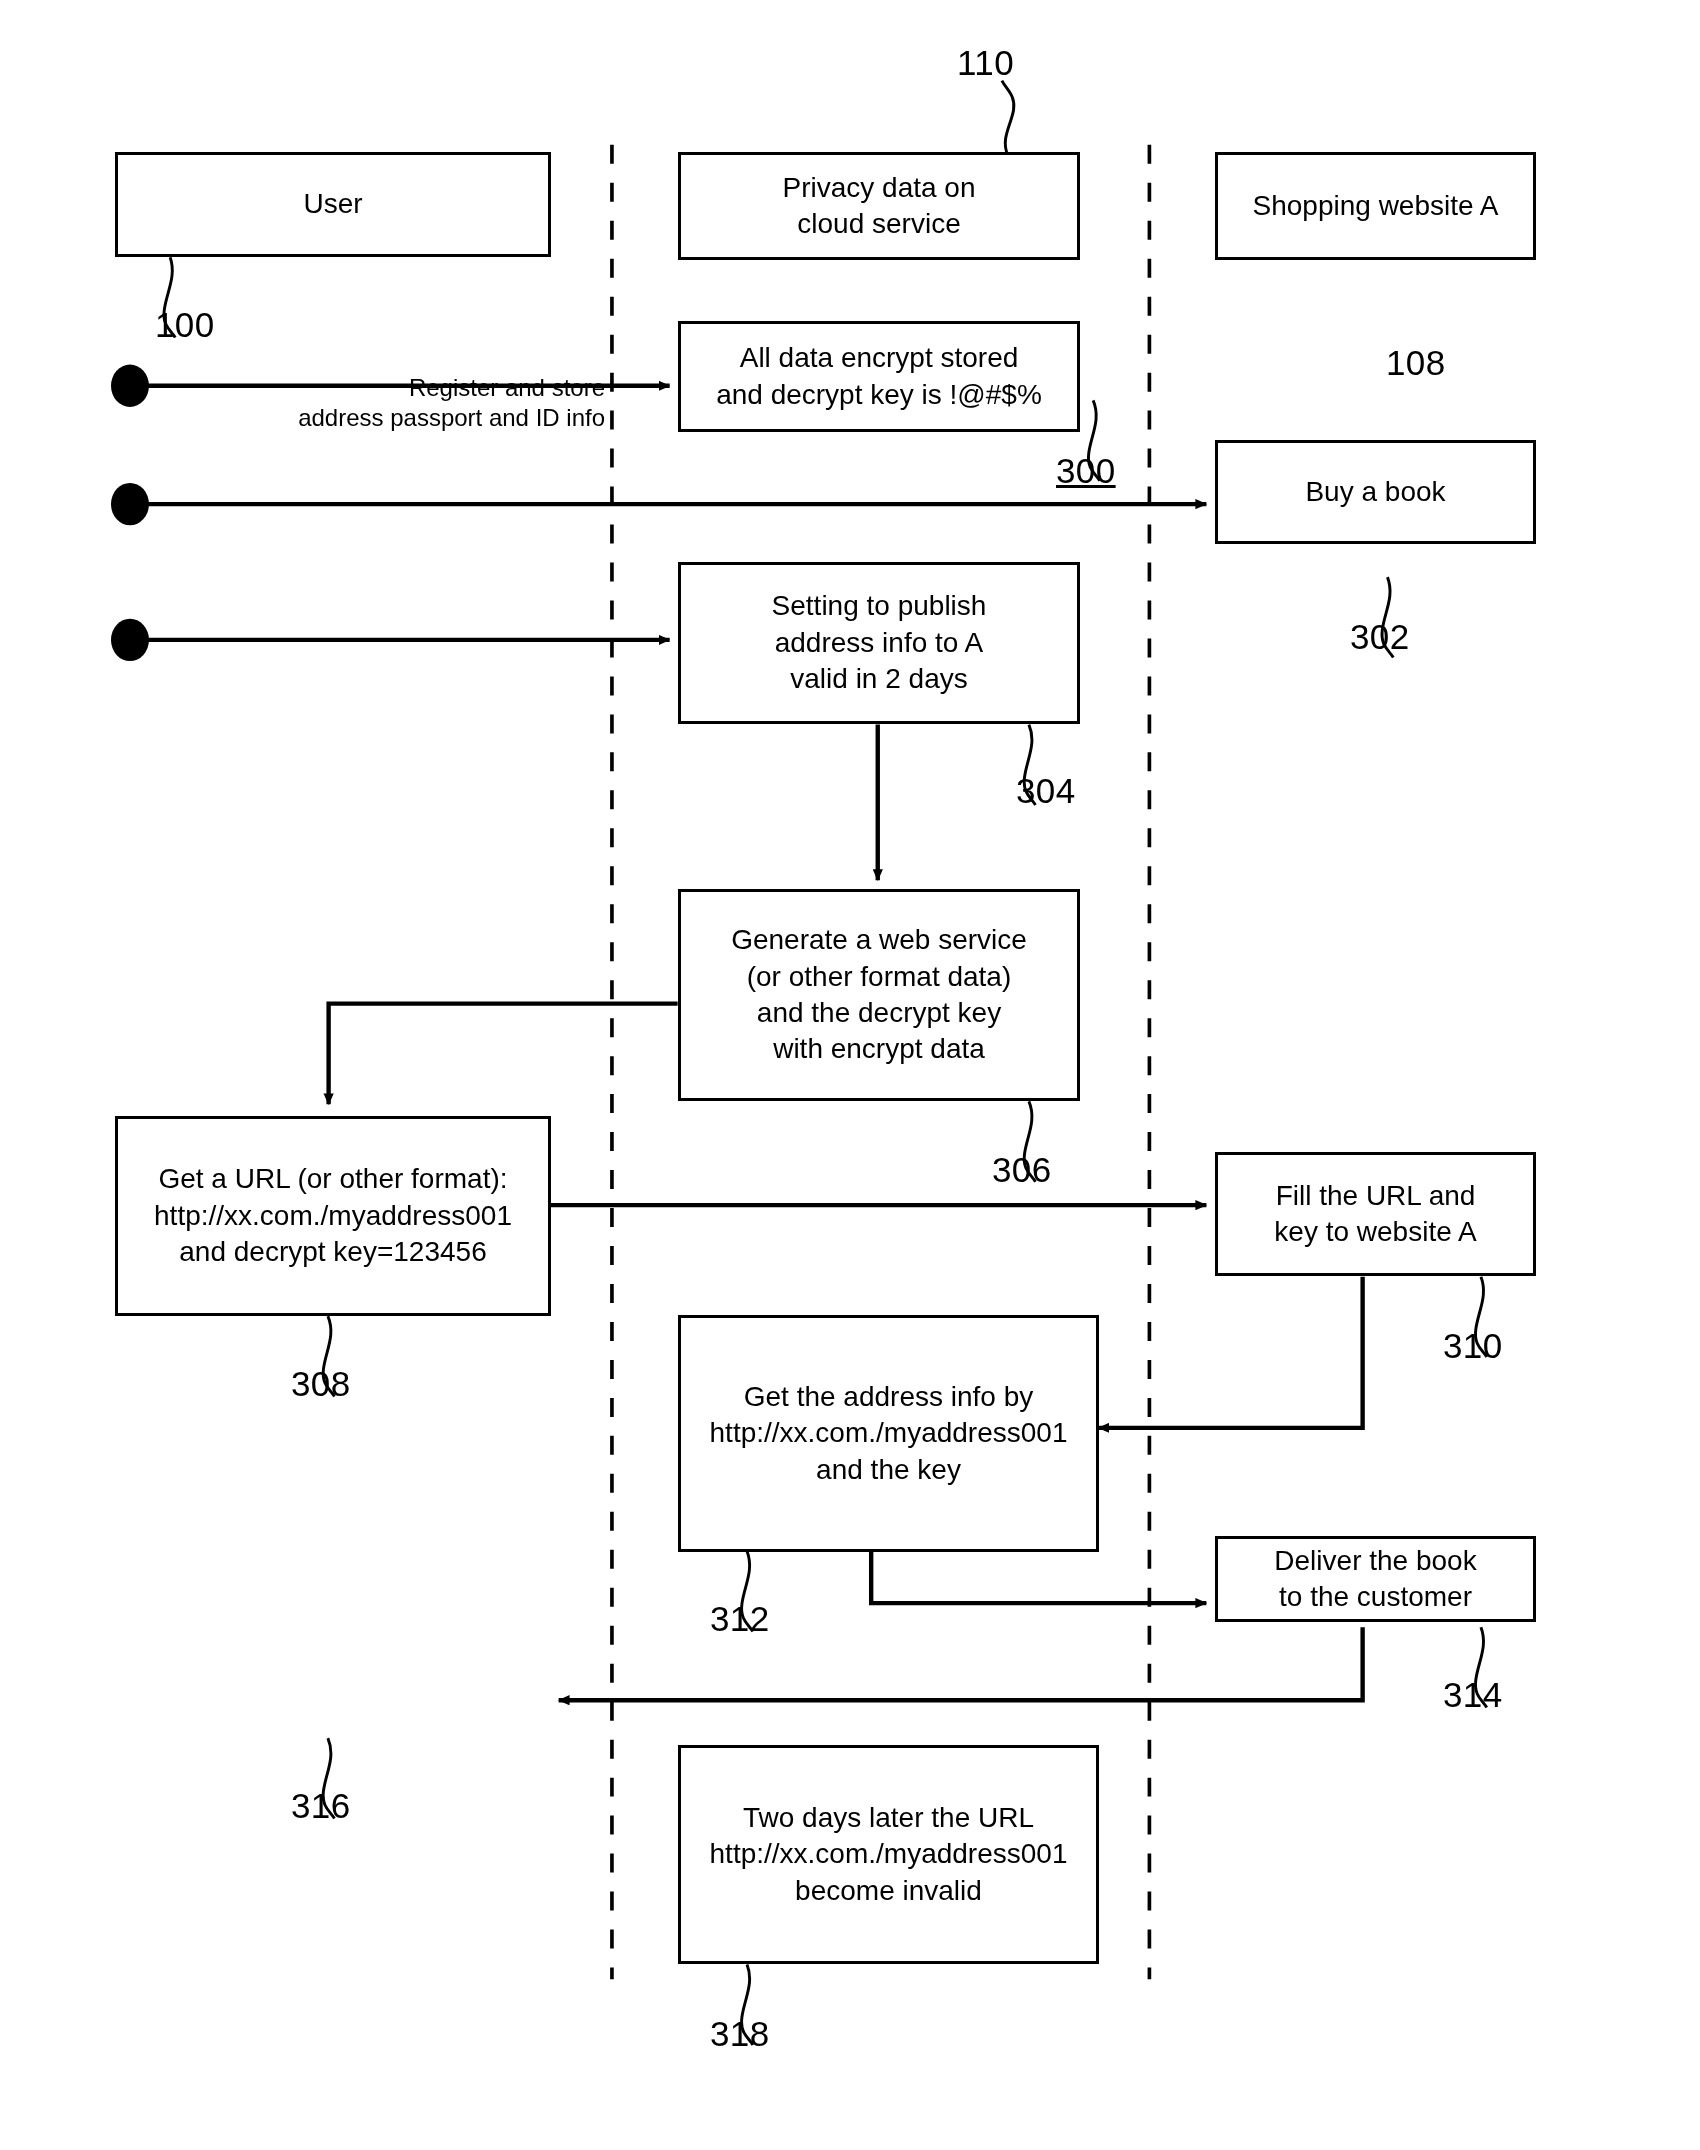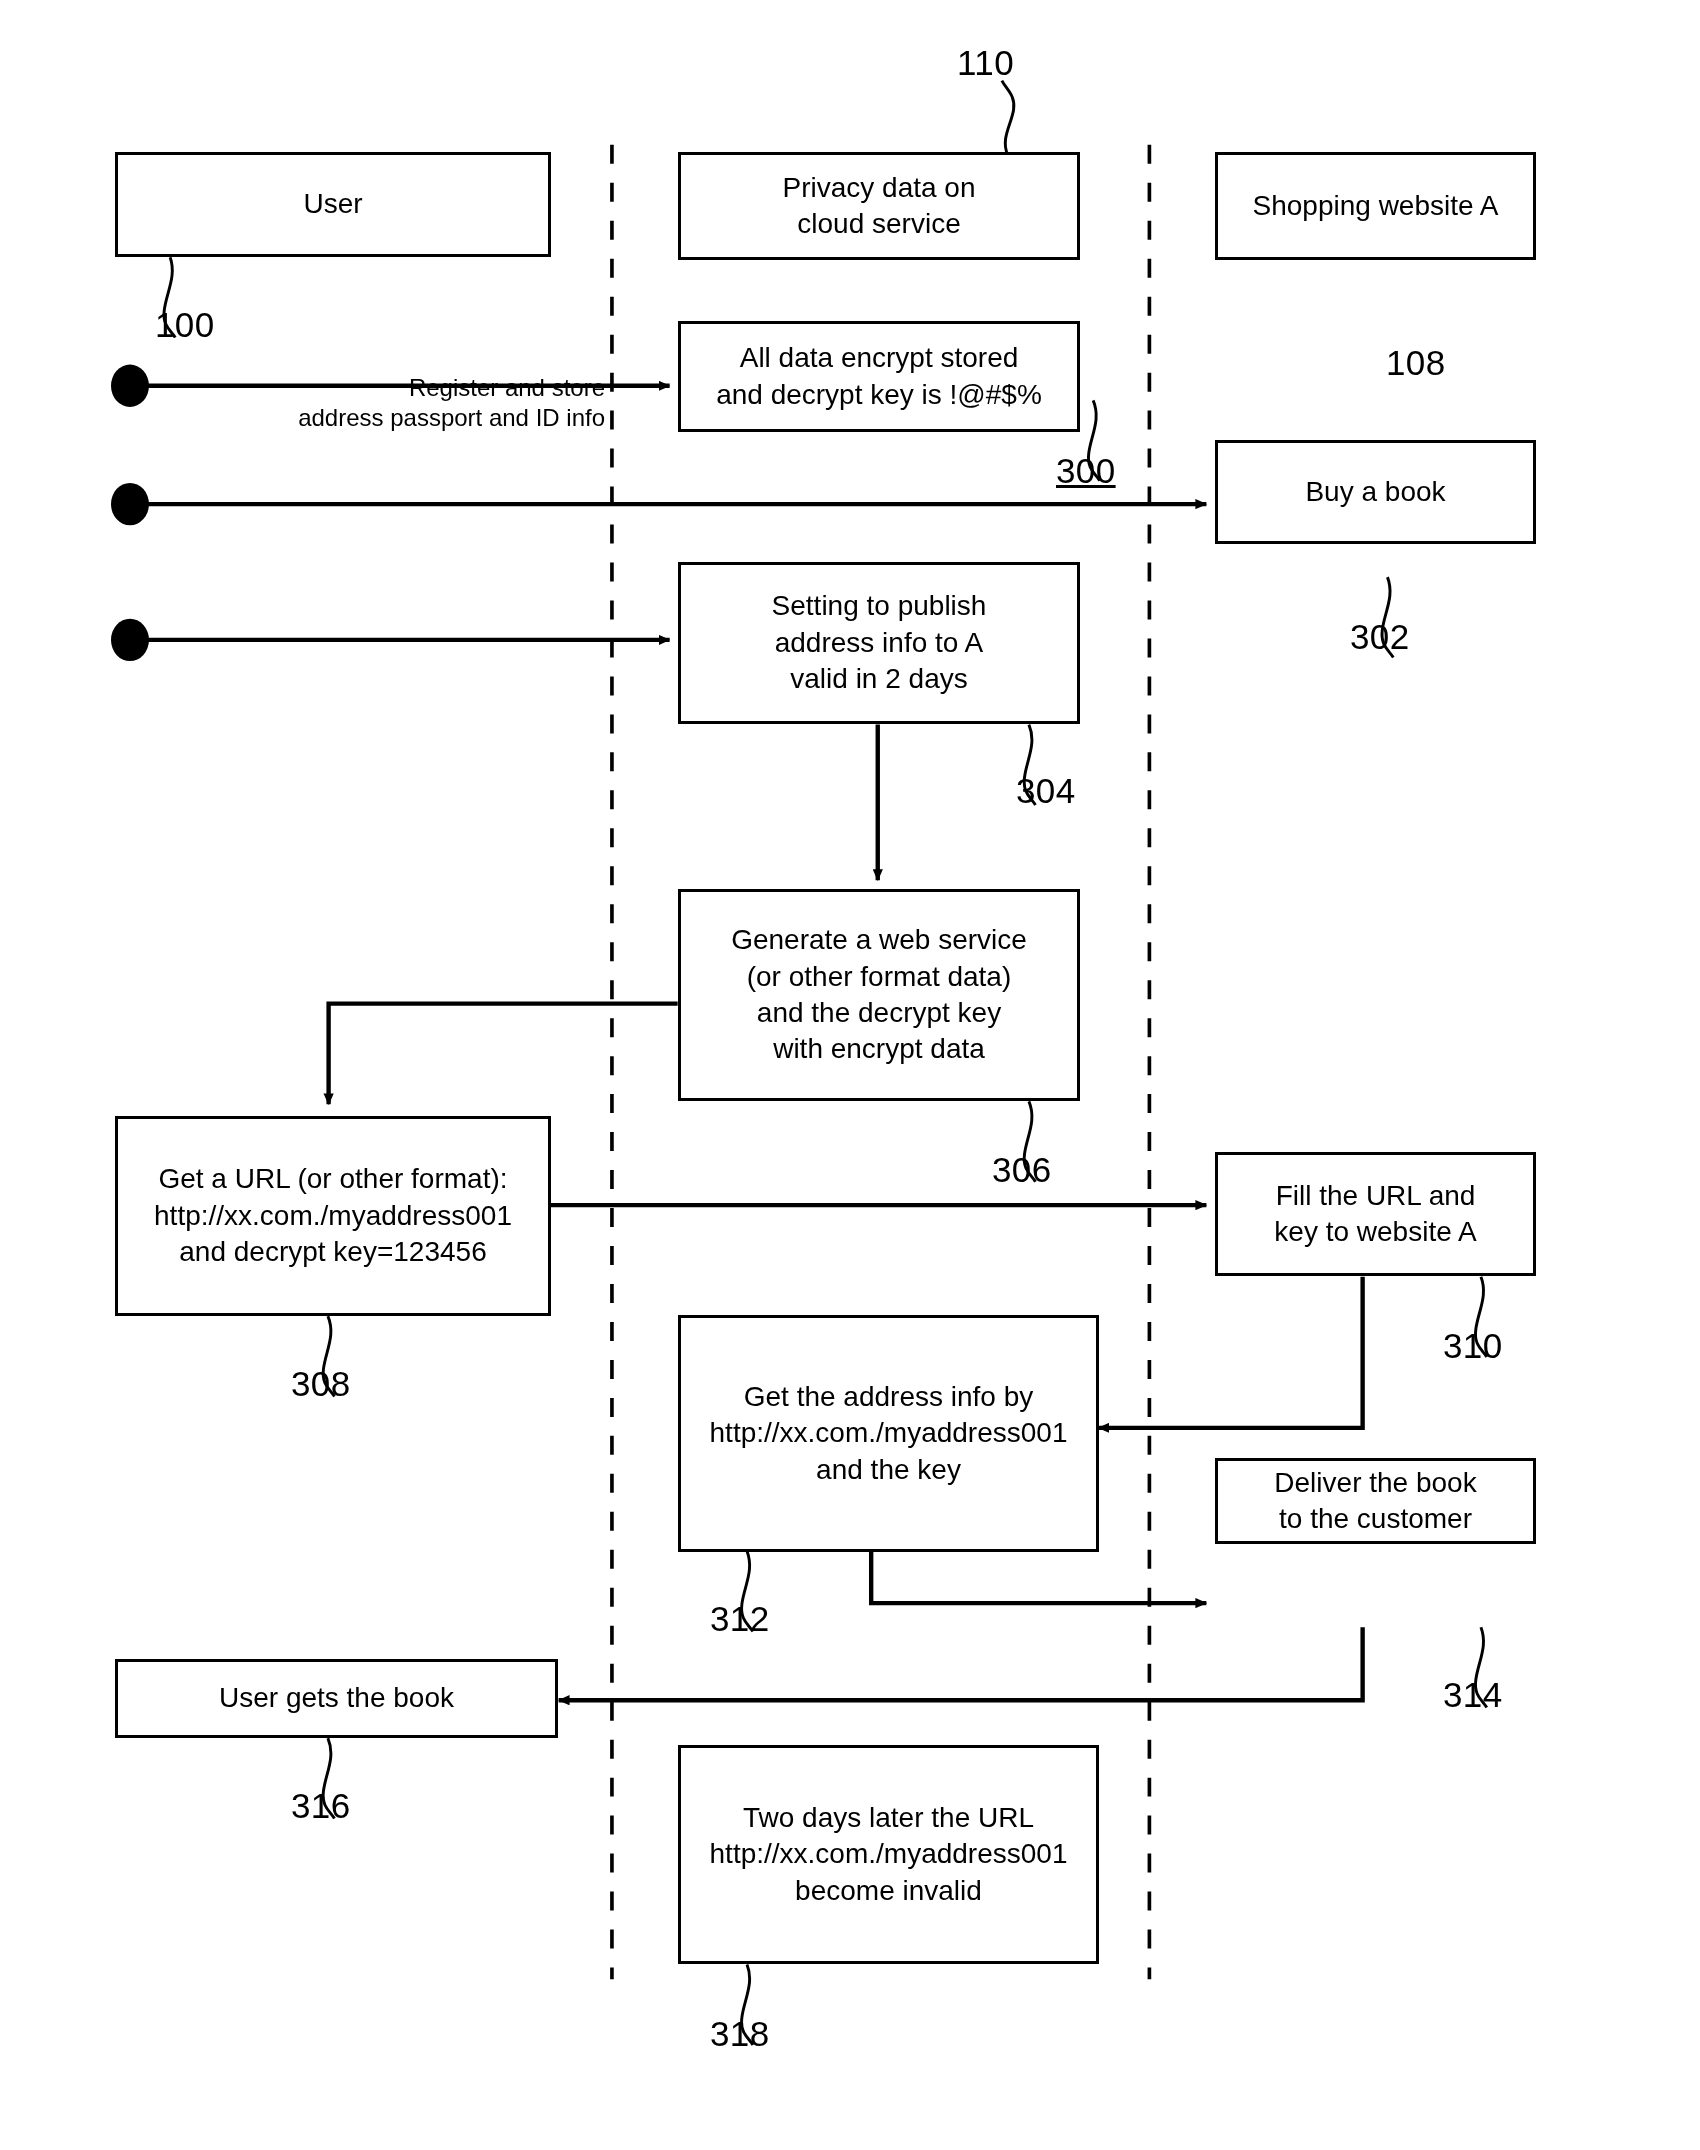--- a/index.html
+++ b/index.html
@@ -169,28 +169,25 @@
     <span class="txt">Fill the URL and
 key to website A</span>
   </div>
 
   <div class="node" style="left:678px; top:1315px; width:421px; height:237px;">
     <span class="txt">Get the address info by
 http://xx.com./myaddress001
 and the key</span>
   </div>
 
-  <div class="node" style="left:1215px; top:1458px; width:321px; height:86px;">
+  <div class="node" style="left:1215px; top:1536px; width:321px; height:86px;">
     <span class="txt">Deliver the book
 to the customer</span>
   </div>
 
-  <div class="node" style="left:115px; top:1659px; width:443px; height:79px;">
-    <span class="txt">User gets the book</span>
-  </div>
 
   <div class="node" style="left:678px; top:1745px; width:421px; height:219px;">
     <span class="txt">Two days later the URL
 http://xx.com./myaddress001
 become invalid</span>
   </div>
 
   <div class="edge-label" style="left:167px; top:342px; width:438px;">
     <span>Register and store
 address passport and ID info</span>

